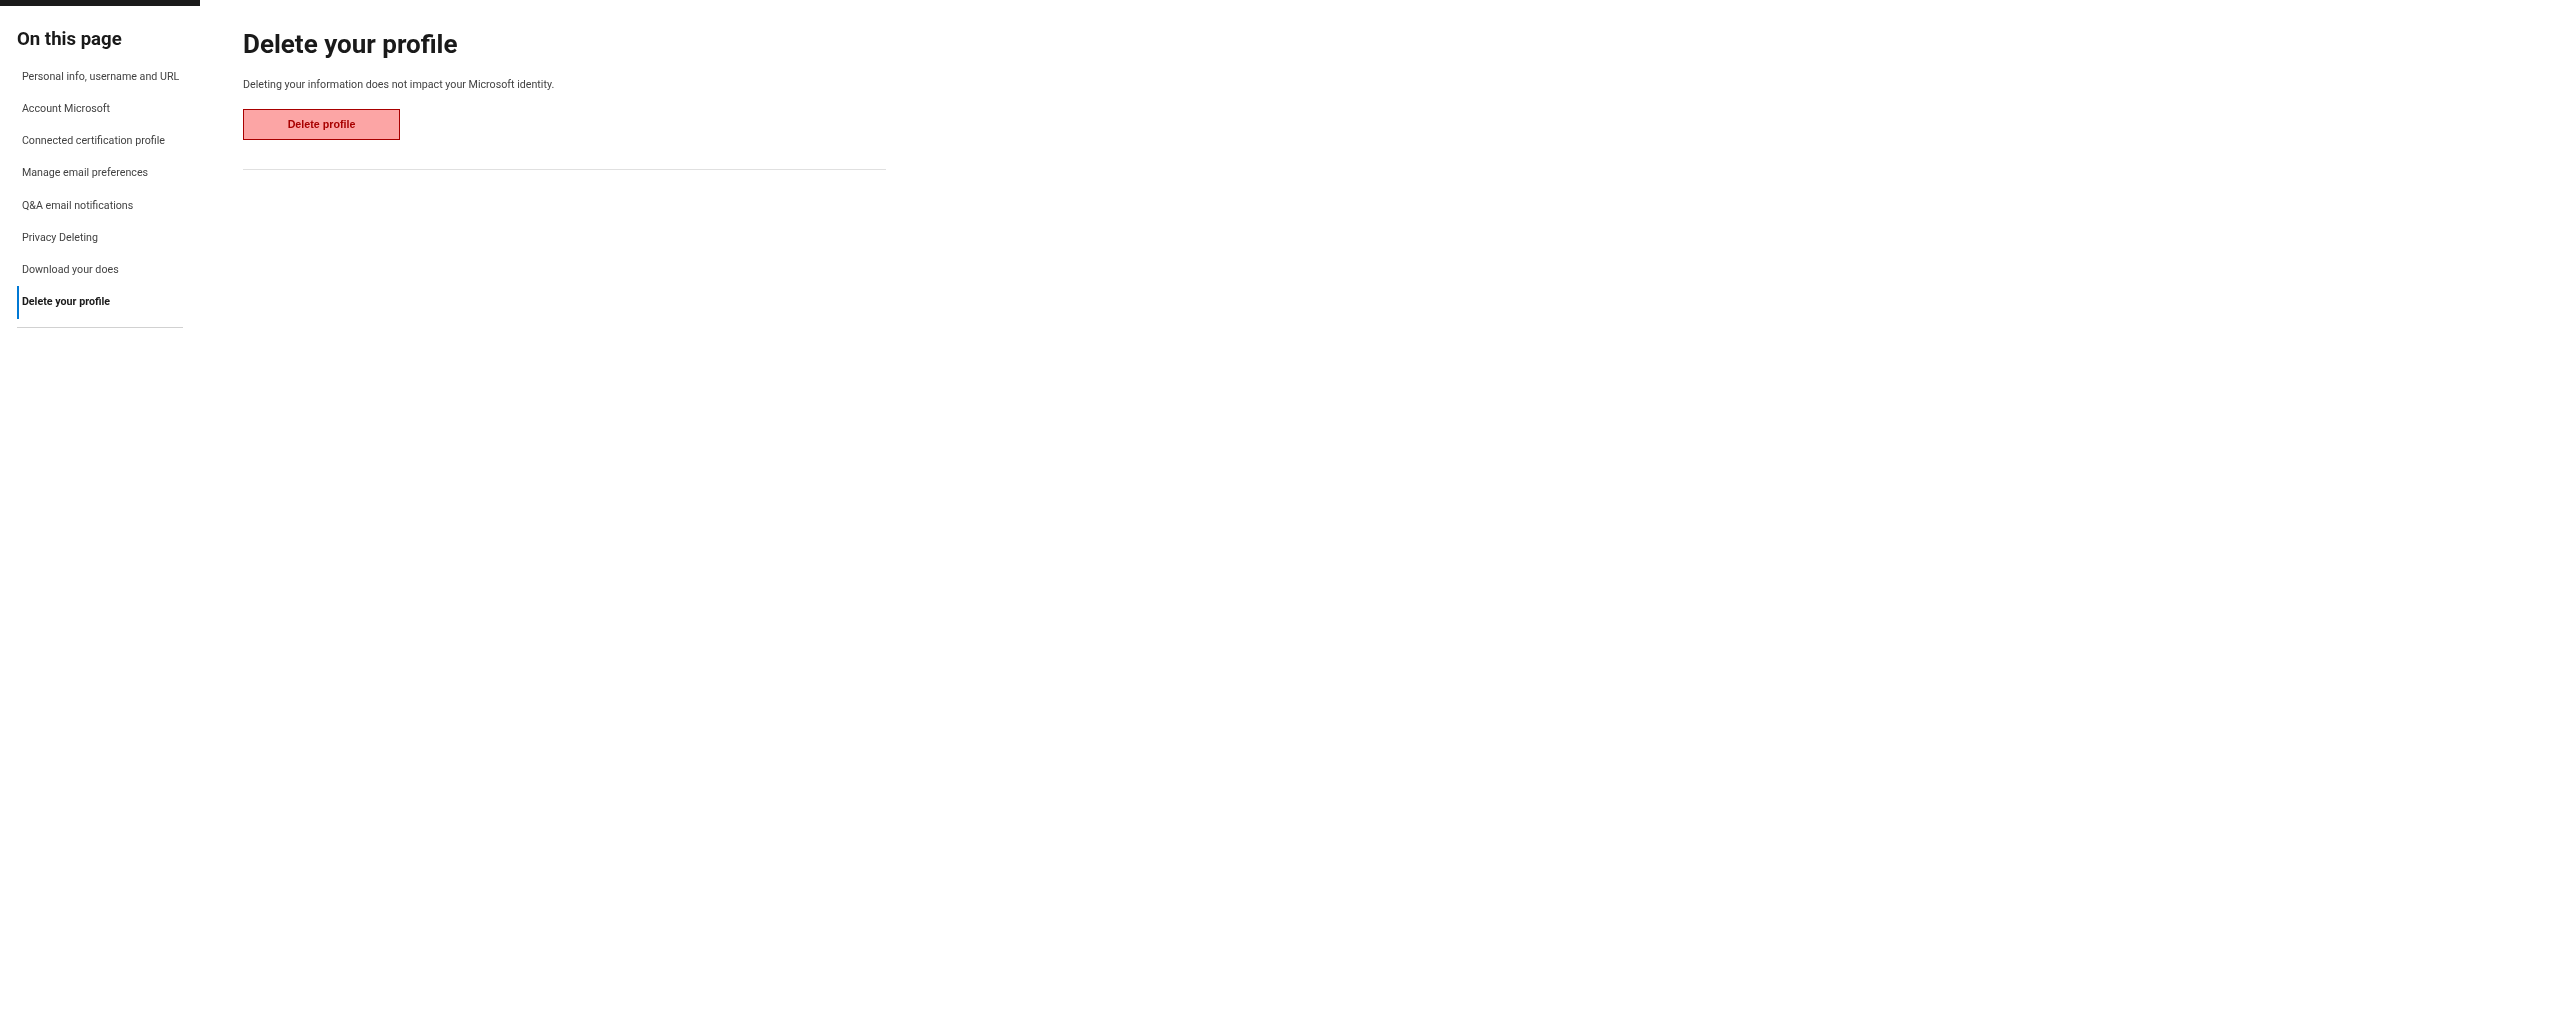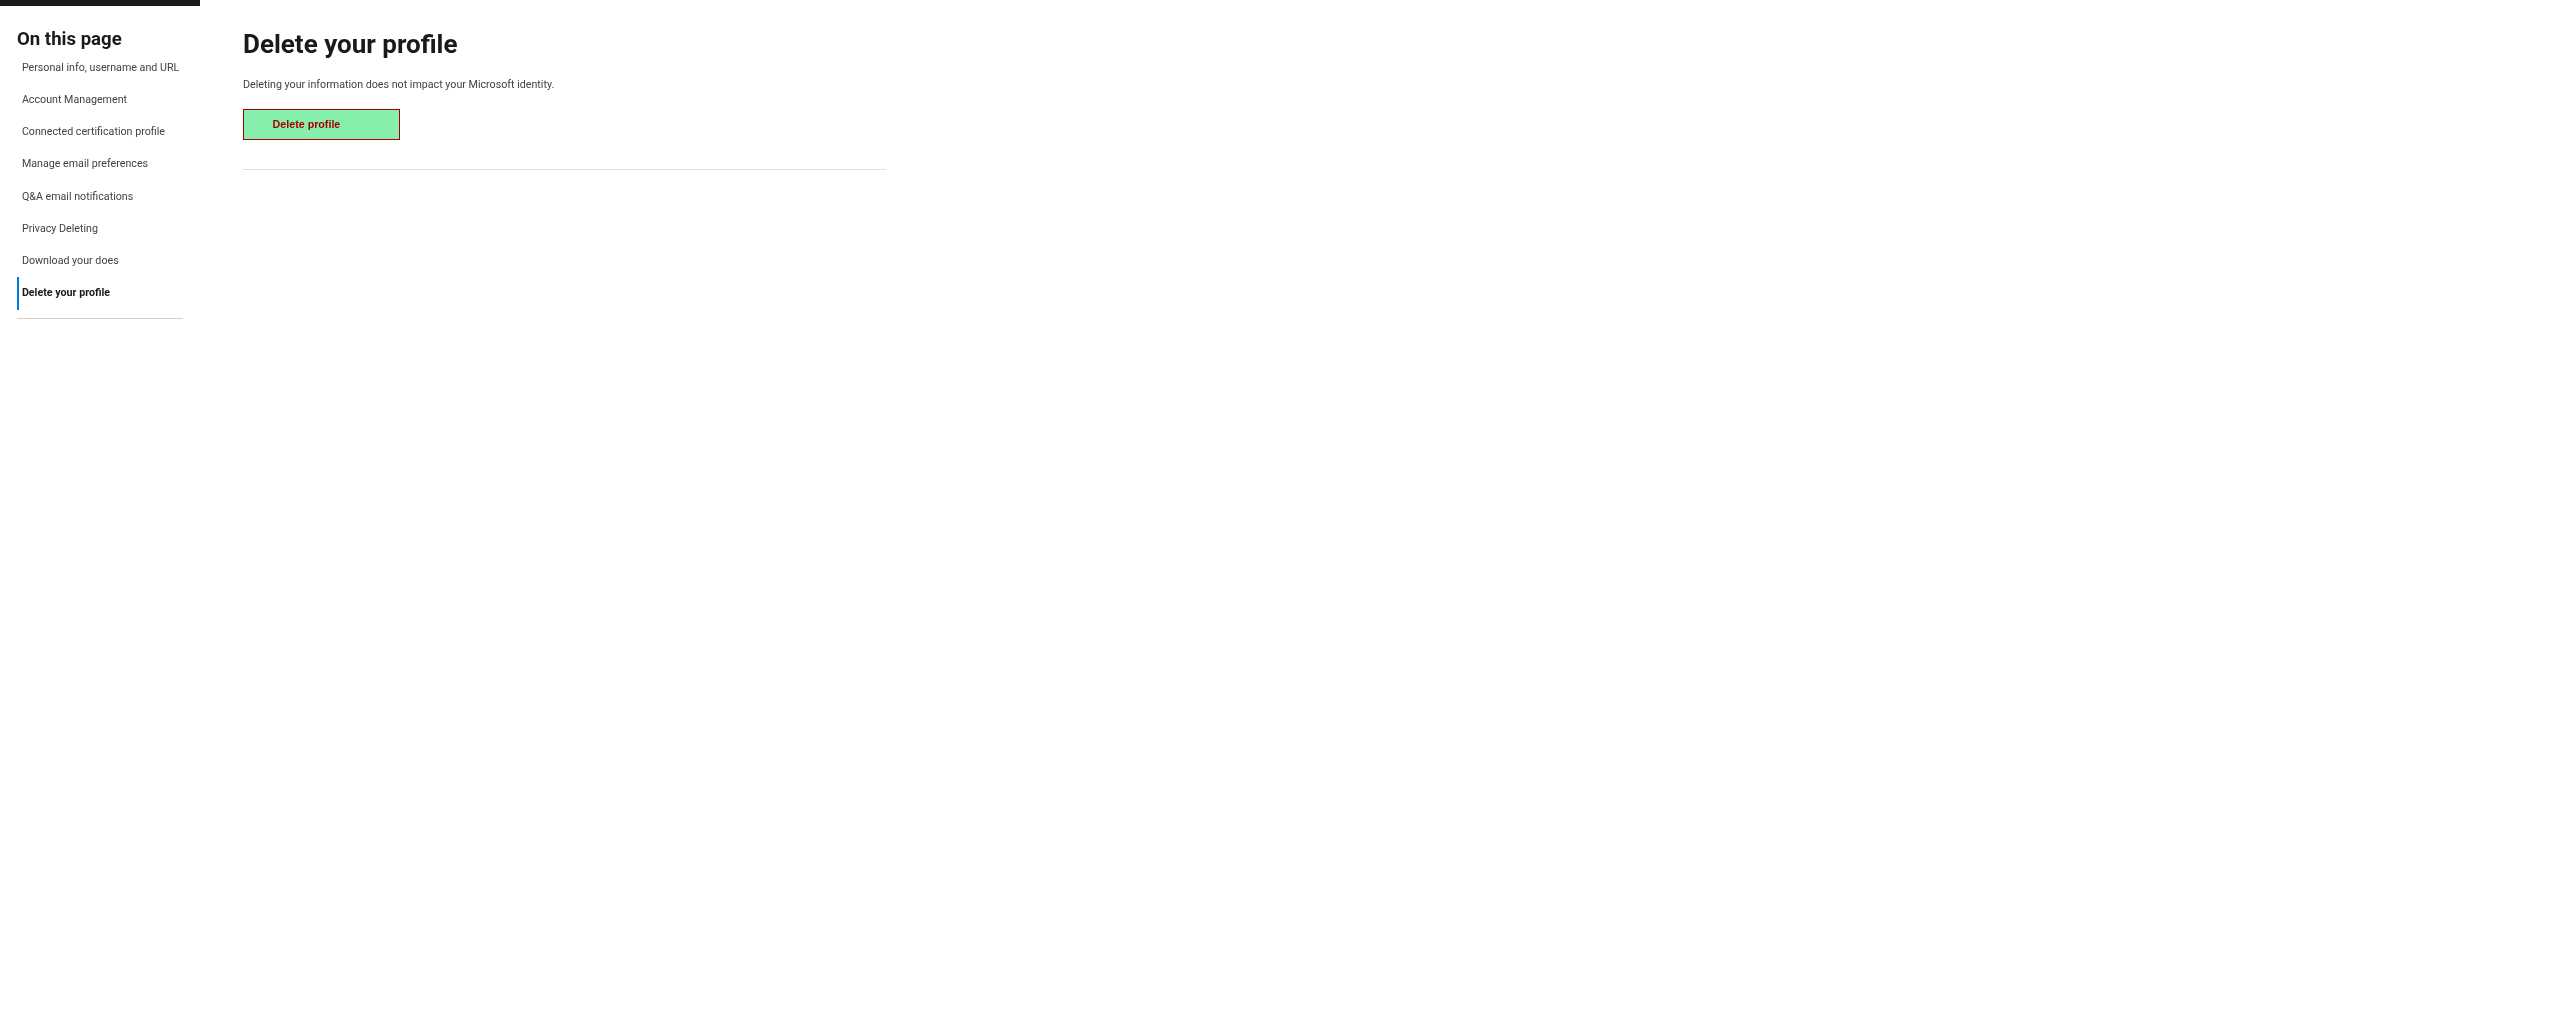--- a/index.html
+++ b/index.html
@@ -32,21 +32,21 @@
     }
 
     .sidebar-content {
       padding: 14.3px 17px 0 17px;
     }
 
     .sidebar-title {
       font-size: 18.6px;
       font-weight: 700;
       color: #1a1a1a;
-      margin-bottom: 1px;
+      margin-bottom: 10px;
       margin-top: 7.1px;
       line-height: 1.3;
     }
 
     .sidebar-nav {
       list-style: none;
       display: flex;
       flex-direction: column;
     }
 
@@ -96,40 +96,40 @@
 
     .description-text {
       font-size: 10.7px;
       color: #424242;
       margin-bottom: 16px;
       line-height: 1.5;
     }
 
     .delete-profile-button {
       border: 1.4px solid #a80000;
-      background: #86efac;
+      background: #fca5a5;
       color: #a80000;
       font-size: 10.7px;
       font-weight: 600;
       padding: 8.6px 28.6px;
       cursor: pointer;
       min-width: 157px;
-      text-align: left;
+      text-align: center;
     }
   </style>
 </head>
 <body>
 
 <div class="sidebar">
   <div class="sidebar-top-bar"></div>
   <div class="sidebar-content">
     <h2 class="sidebar-title">On this page</h2>
     <ul class="sidebar-nav">
     <li class="sidebar-nav-item">Personal info, username and URL</li>
-        <li class="sidebar-nav-item">Account Management</li>
+        <li class="sidebar-nav-item">Account Microsoft</li>
         <li class="sidebar-nav-item">Connected certification profile</li>
         <li class="sidebar-nav-item">Manage email preferences</li>
         <li class="sidebar-nav-item">Q&amp;A email notifications</li>
         <li class="sidebar-nav-item">Privacy Deleting</li>
         <li class="sidebar-nav-item">Download your does</li>
         <li class="sidebar-nav-item active">Delete your profile</li>
       </ul>
     <div class="sidebar-divider"></div>
   </div>
 </div>

